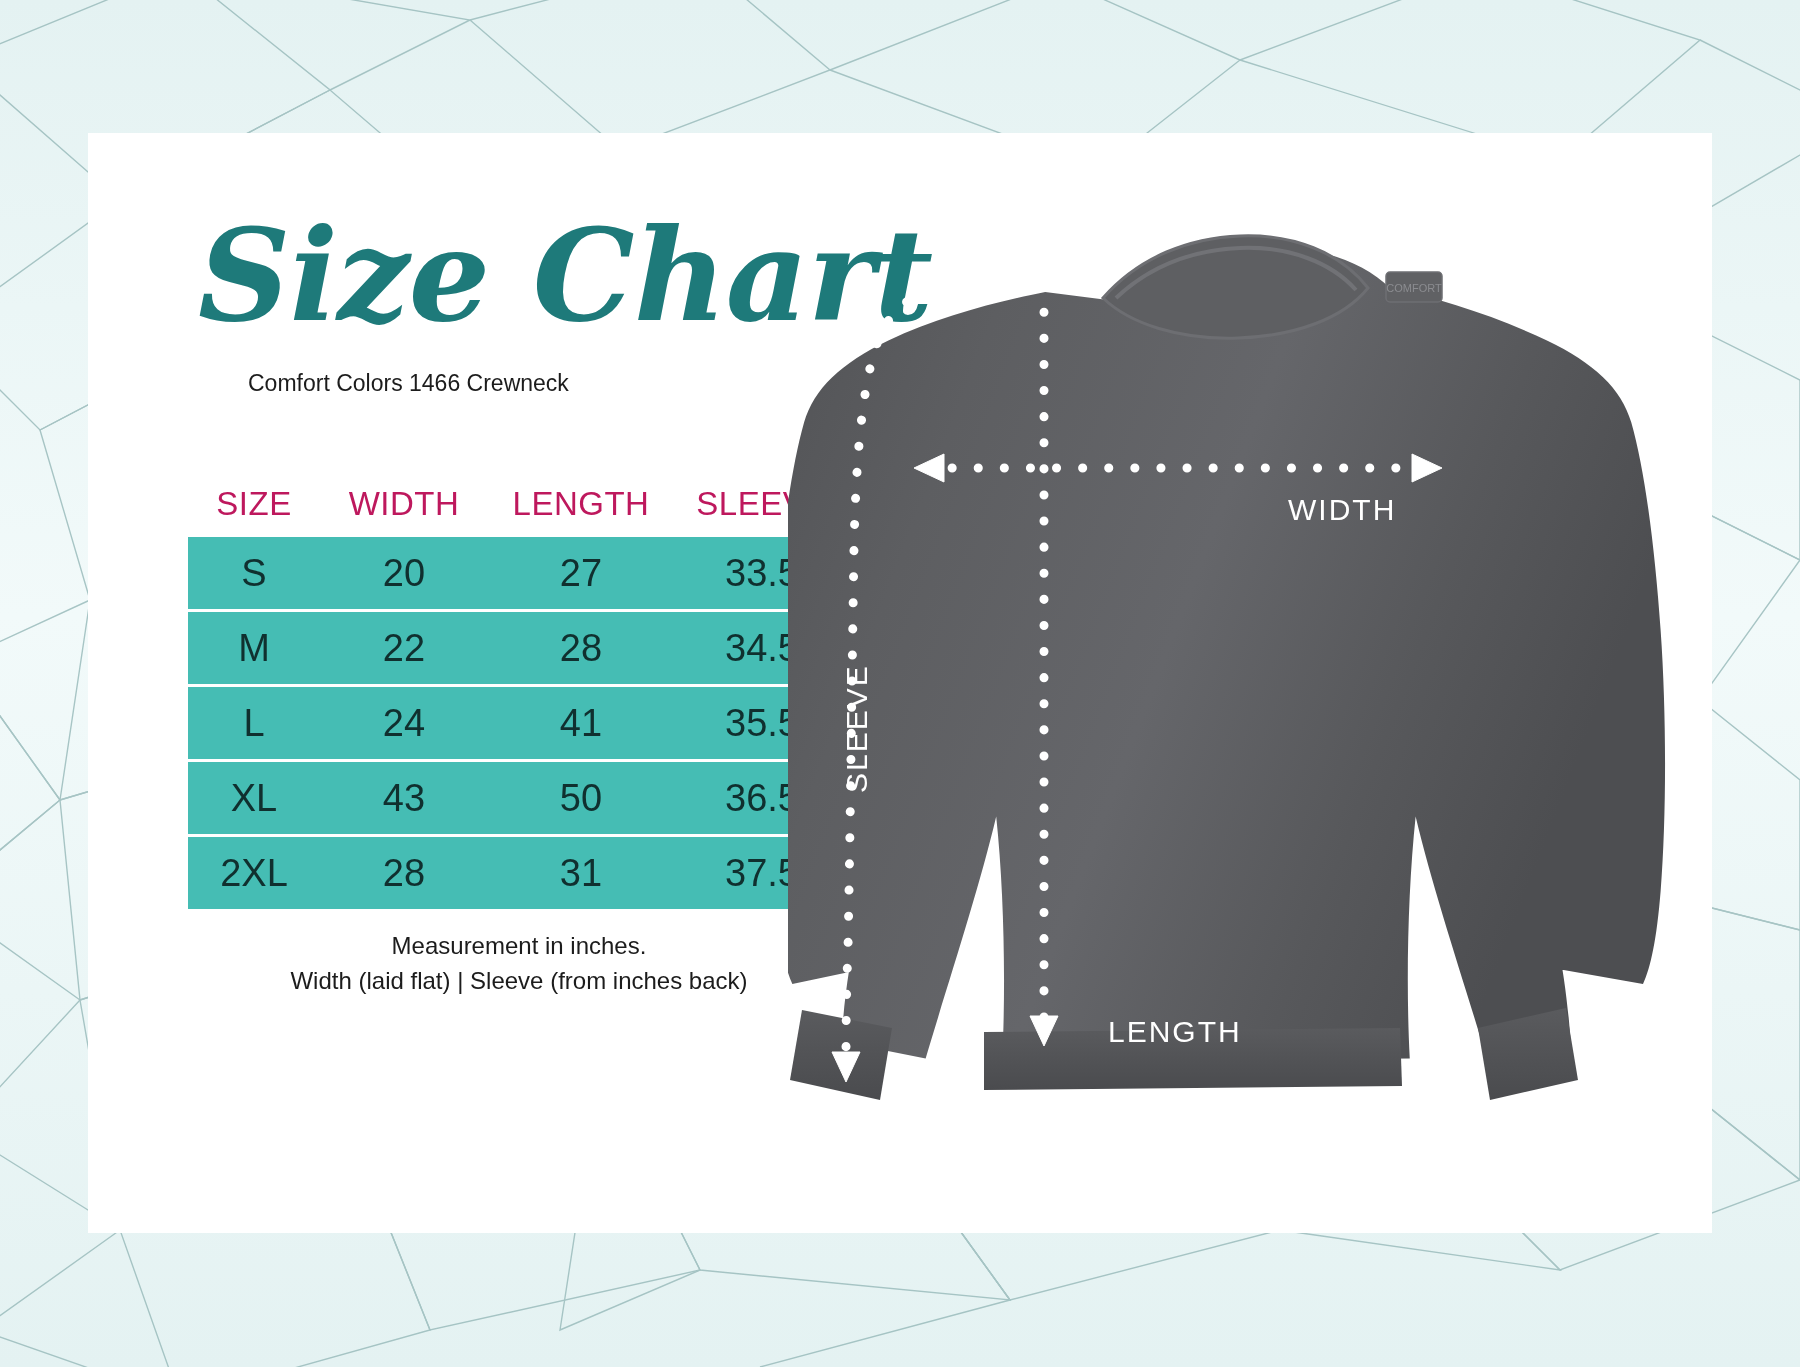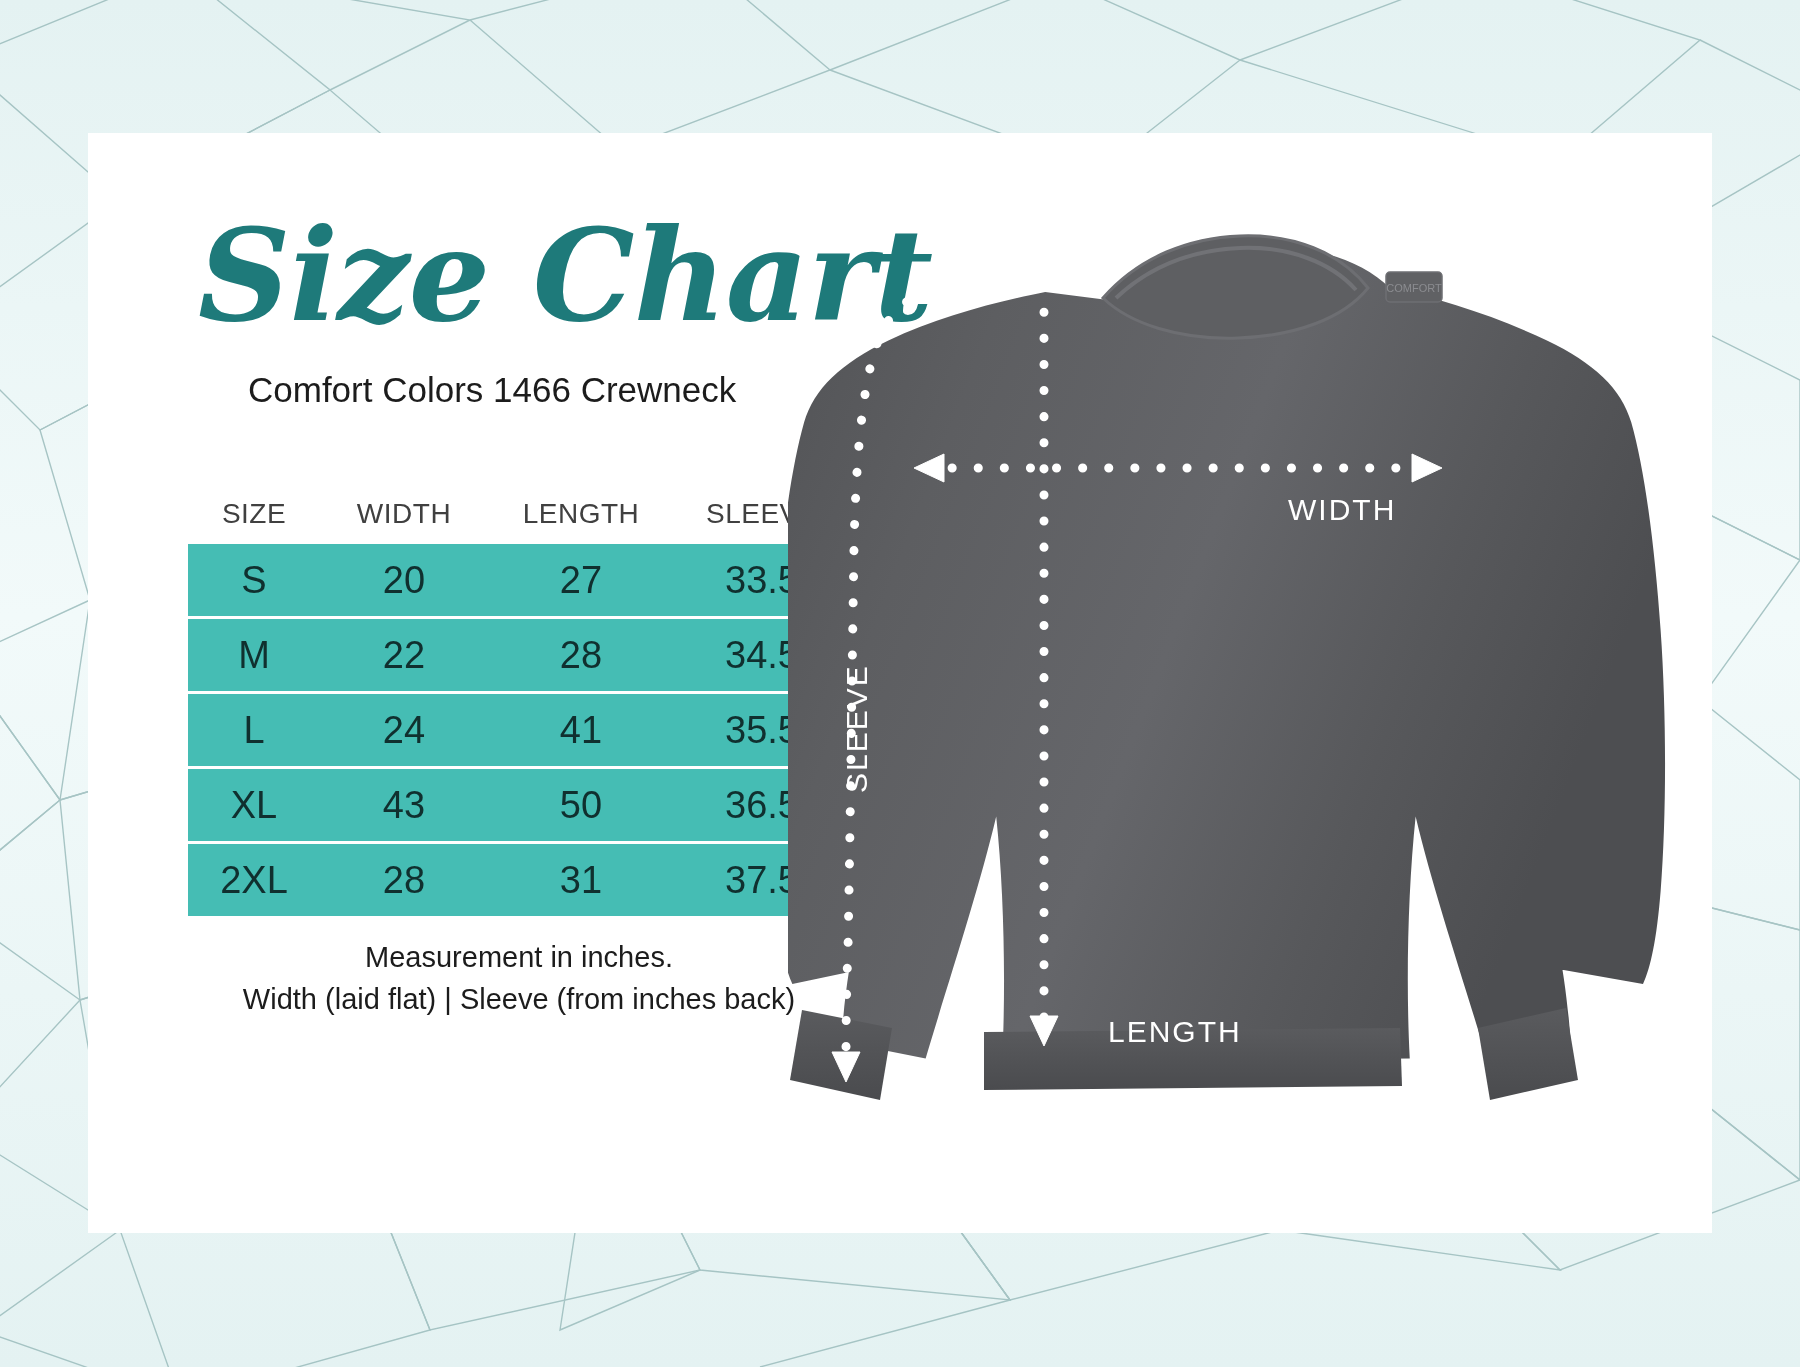--- a/index.html
+++ b/index.html
@@ -45,37 +45,37 @@
     font-weight: 700;
     font-size: 128px;
     line-height: 1.05;
     color: #1e7a7a;
     letter-spacing: -1px;
     margin: 0;
     padding-left: 10px;
     white-space: nowrap;
   }
   #subtitle {
-    font-size: 35px;
+    font-size: 23px;
     color: #1c1c1c;
     margin-top: 28px;
     padding-left: 60px;
     white-space: nowrap;
   }
   
   #size-table {
     margin-top: 88px;
     border-collapse: collapse;
     width: 662px;
     table-layout: fixed;
   }
   #size-table th {
     font-weight: 400;
-    font-size: 28px;
-    color: #404040;
+    font-size: 33px;
+    color: #be185d;
     padding: 0 0 14px 0;
     text-align: center;
     letter-spacing: 0.5px;
   }
   #size-table th.col-size  { width: 132px; }
   #size-table th.col-width { width: 168px; }
   #size-table th.col-len   { width: 186px; }
   #size-table th.col-slv   { width: 176px; }
   #size-table td {
     background: #45bdb4;
@@ -83,21 +83,21 @@
     color: #10302f;
     text-align: center;
     height: 70px;
     border-bottom: 3px solid #ffffff;
   }
   #size-table tr:last-child td { border-bottom: none; }
   #notes {
     margin-top: 20px;
     text-align: center;
     width: 662px;
-    font-size: 29px;
+    font-size: 24px;
     color: #1c1c1c;
     line-height: 1.45;
   }
   
   #garment-area {
     position: absolute;
     left: 700px;
     top: 15px;
     width: 880px;
     height: 1060px;

